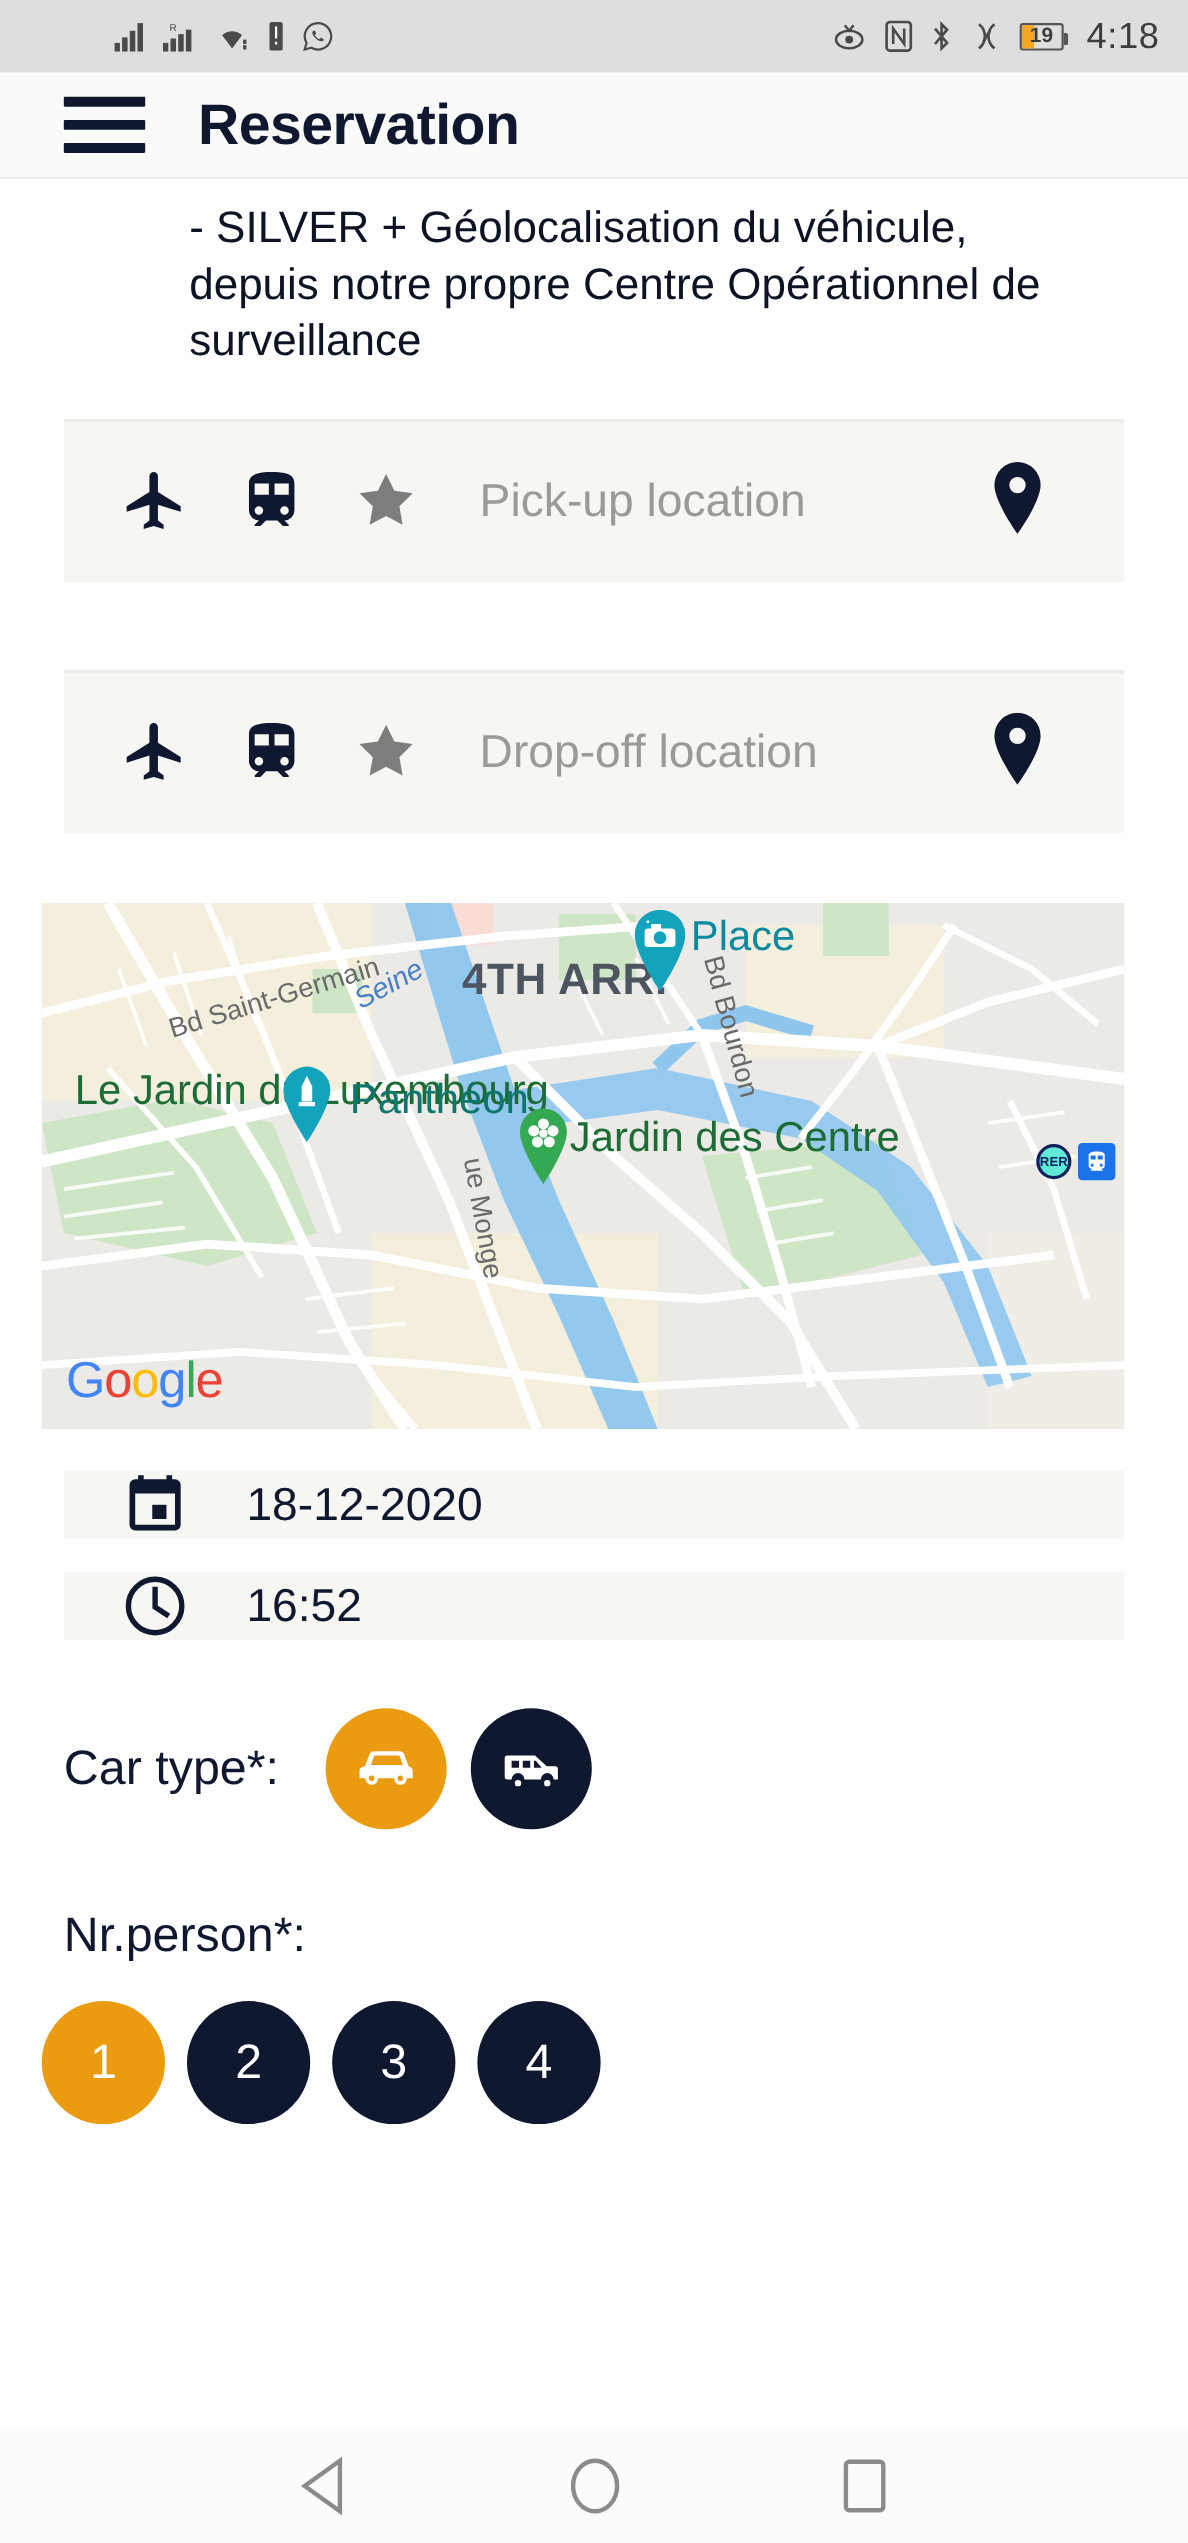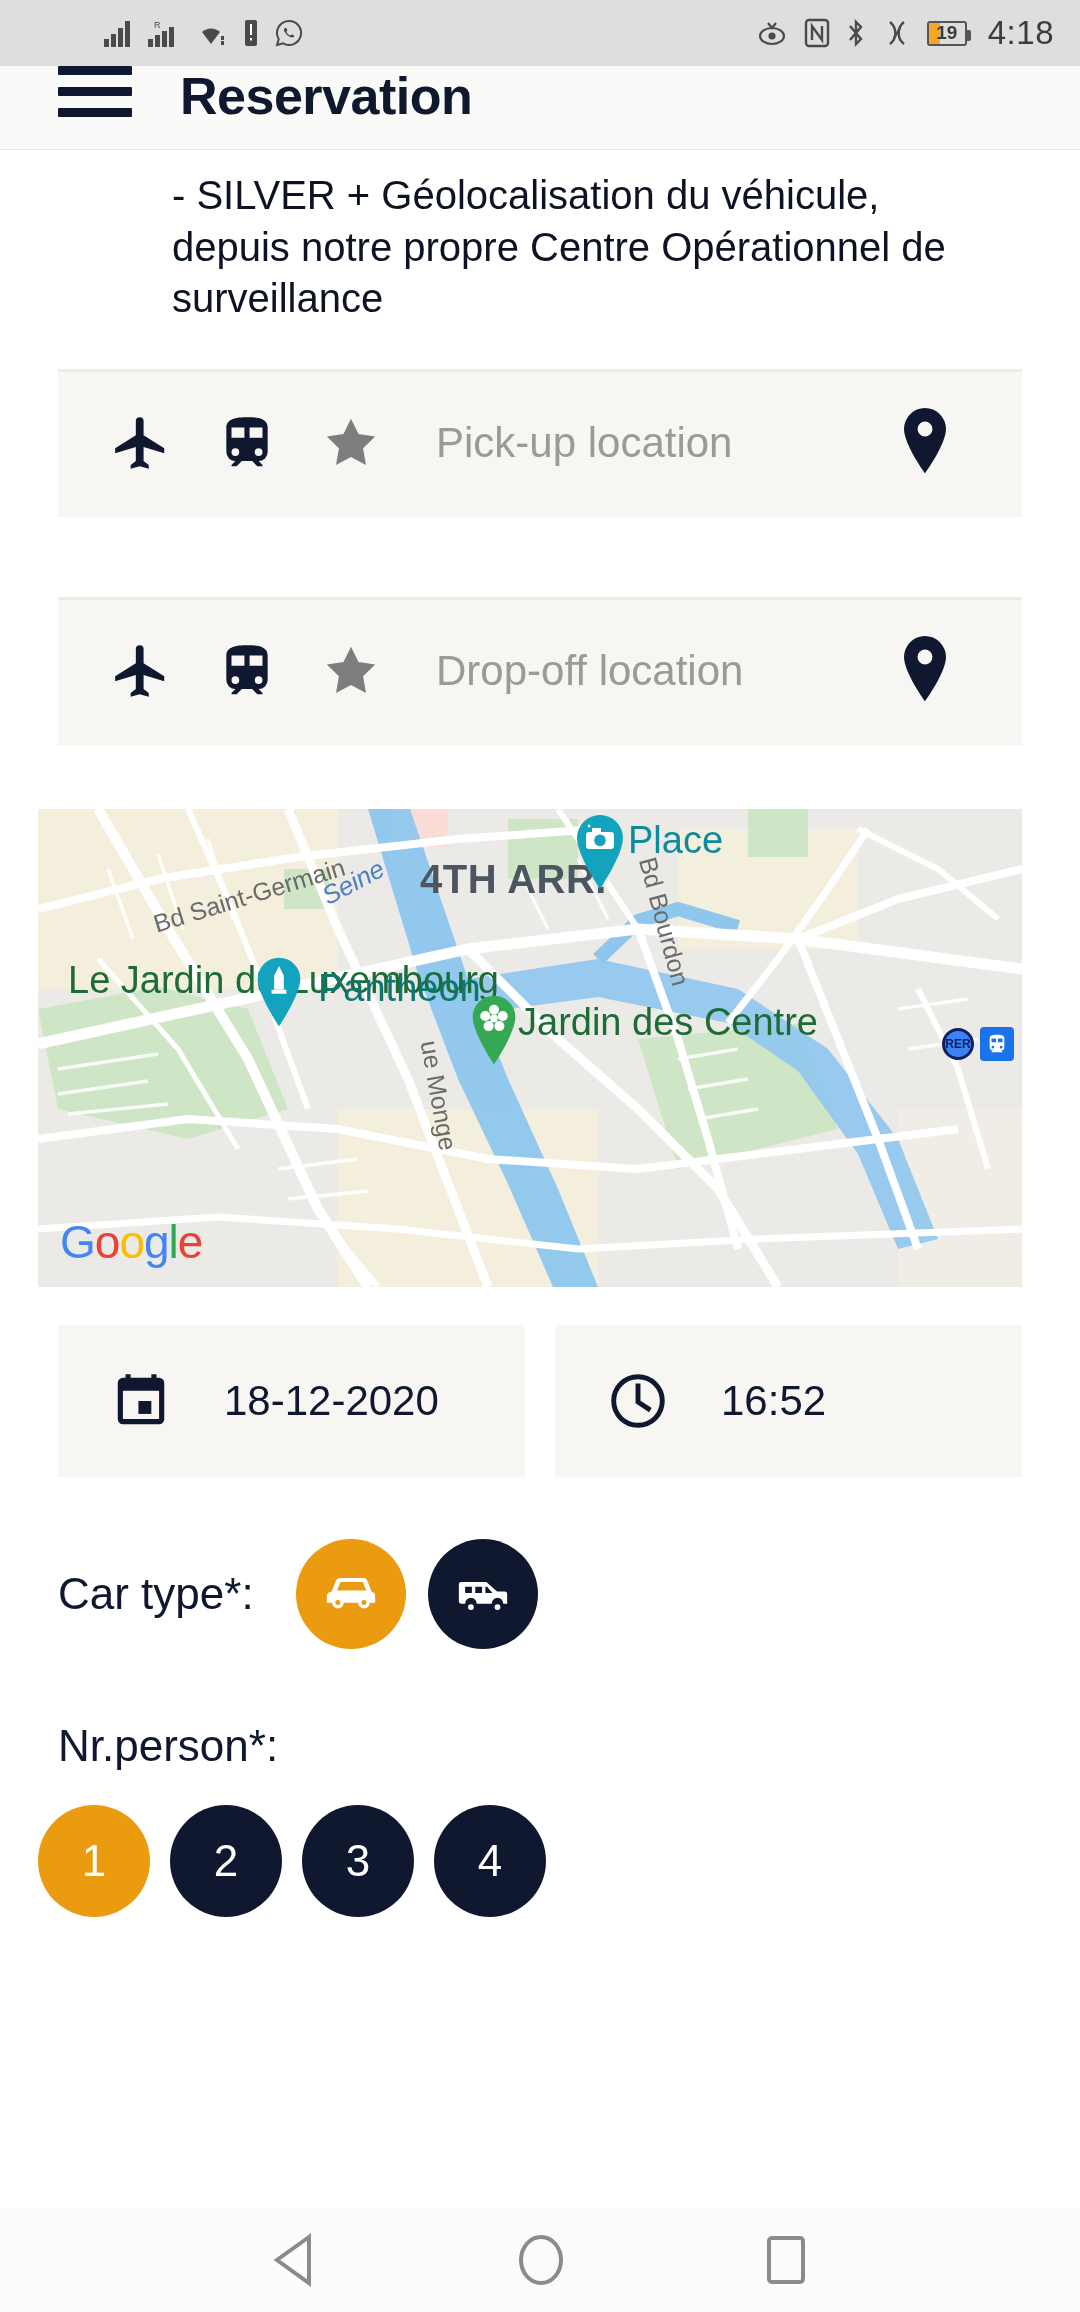--- a/index.html
+++ b/index.html
@@ -29,21 +29,21 @@
     background:#555; border-radius:0 2px 2px 0;
   }
   .batt-fill { height:100%; background:#f5a623; width:30%; }
   .batt-num {
     position:absolute; inset:0; font-size:19px; color:#3b3b3b;
     display:flex; align-items:center; justify-content:center; font-weight:bold;
   }
 
   
   .appbar {
-    height:84px; background:#fafaf8; display:flex; 
+    height:96px; background:#fafaf8; display:flex; align-items:center;
     padding-left:58px; border-bottom:1px solid #e3e3e3;
   }
   .hamburger { width:74px; display:flex; flex-direction:column; gap:12px; cursor:pointer; }
   .hamburger span { display:block; height:9px; background:#101830; border-radius:1px; }
   .appbar-title {
     font-size:52px; font-weight:bold; color:#101830; margin-left:48px; letter-spacing:-.5px;
   }
 
   
   .content { padding:0 0 0 0; }
@@ -109,29 +109,29 @@
   .lbl-place { font-size:38px; color:#0d8a9e; left:590px; top:10px; }
   .gmark { position:absolute; left:22px; bottom:18px; font-size:46px; font-weight:500; letter-spacing:-1px; }
   .gmark span:nth-child(1){color:#4285F4}.gmark span:nth-child(2){color:#EA4335}
   .gmark span:nth-child(3){color:#FBBC05}.gmark span:nth-child(4){color:#4285F4}
   .gmark span:nth-child(5){color:#34A853}.gmark span:nth-child(6){color:#EA4335}
 
   .rer-icons { position:absolute; right:8px; top:218px; display:flex; gap:6px; align-items:center; }
   .rer-badge {
     width:32px;height:32px;border:3px solid #12205e;border-radius:50%;
     display:flex;align-items:center;justify-content:center;font-size:12px;
-    color:#12205e;font-weight:bold;background:#3b82f6;
+    color:#12205e;font-weight:bold;background:#5eead4;
   }
   .train-badge {
     width:34px;height:34px;background:#1a73e8;border-radius:4px;
     display:flex;align-items:center;justify-content:center;
   }
 
   
-  .dt-row { display:flex; gap:30px; margin:38px 58px 0 58px; }
+  .dt-row { display:flex; gap:30px; margin:38px 58px 0 58px;flex-direction:column; }
   .dt-box {
     flex:1; height:152px; background:#f7f6f3; display:flex; align-items:center;
     padding-left:52px; gap:52px;
   }
   .dt-val { font-size:42px; color:#101830; }
 
   
   .cartype-row { display:flex; align-items:center; margin:62px 0 0 58px; gap:42px; }
   .cartype-label { font-size:44px; color:#101830; }
   .circle-btn {

